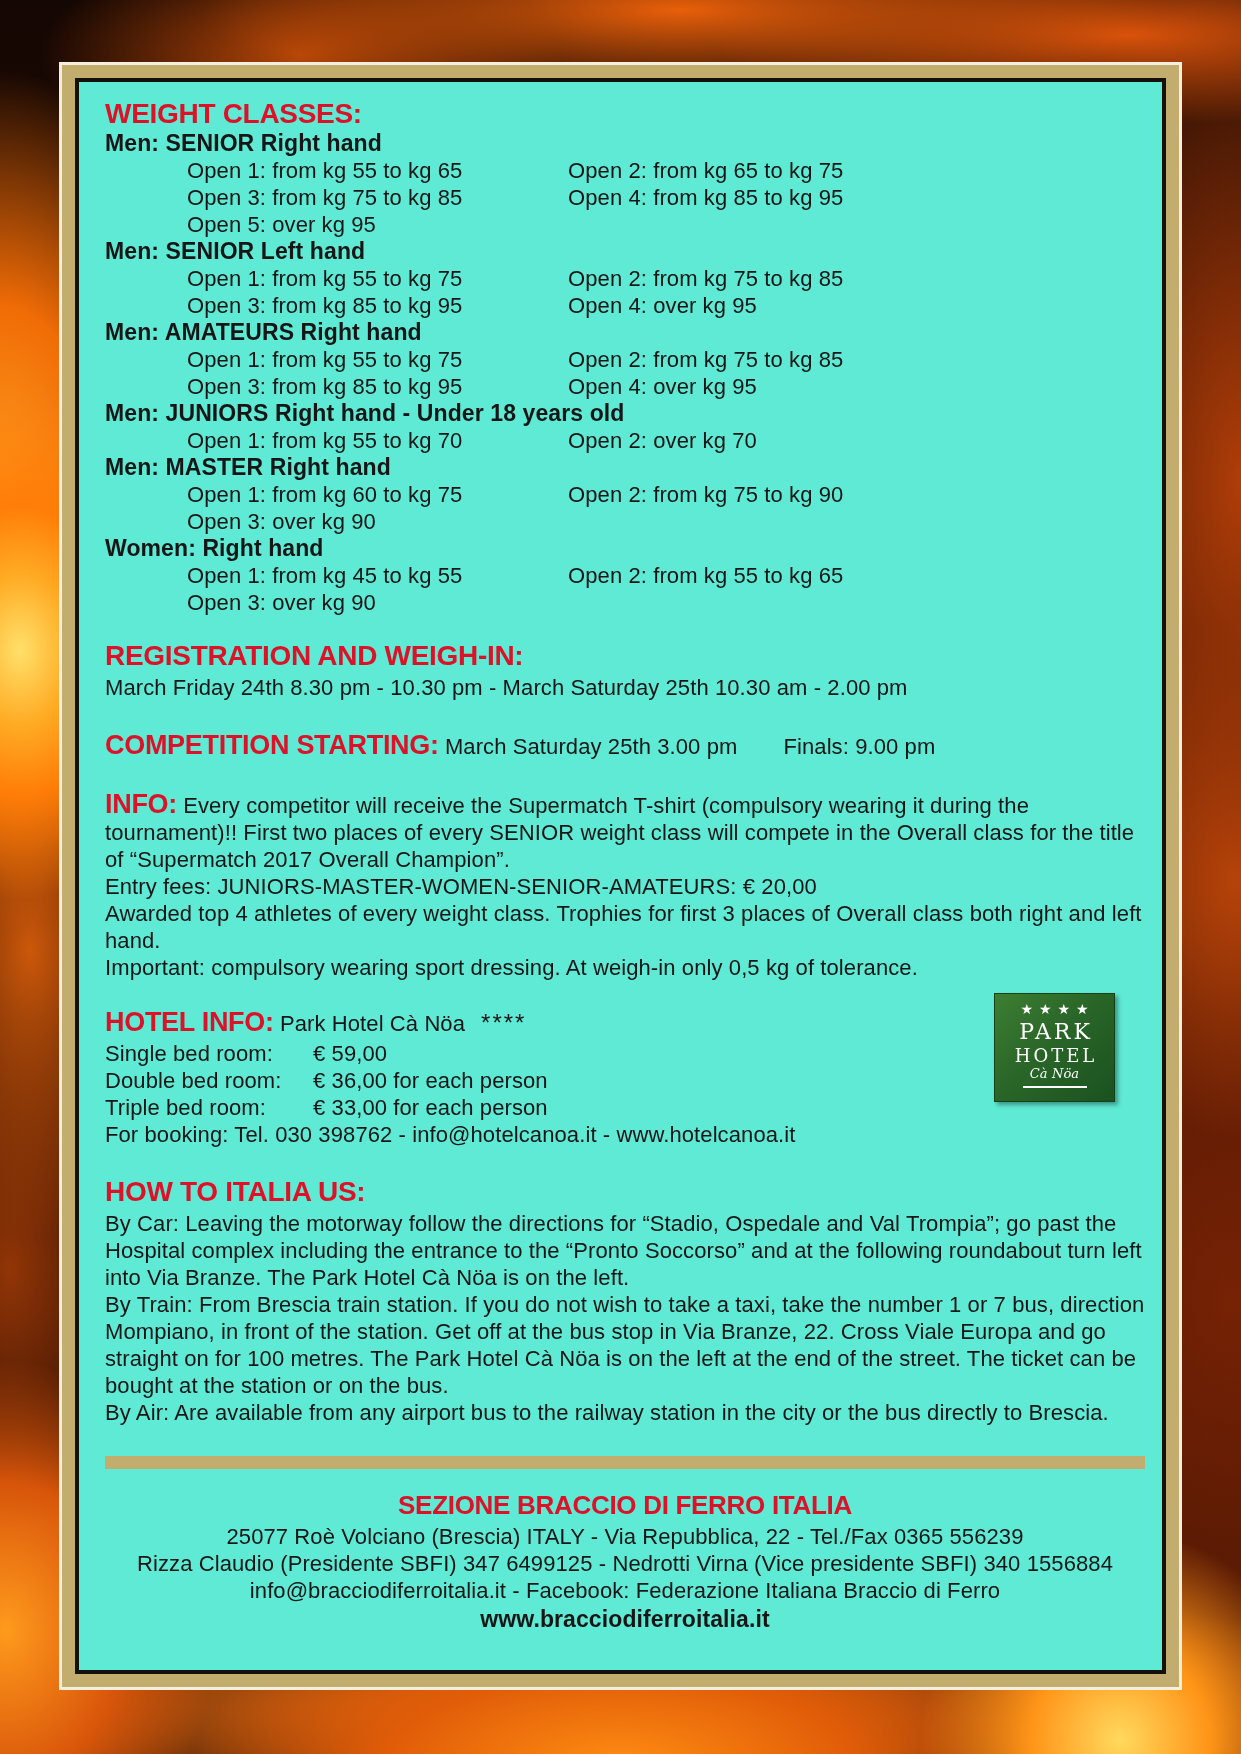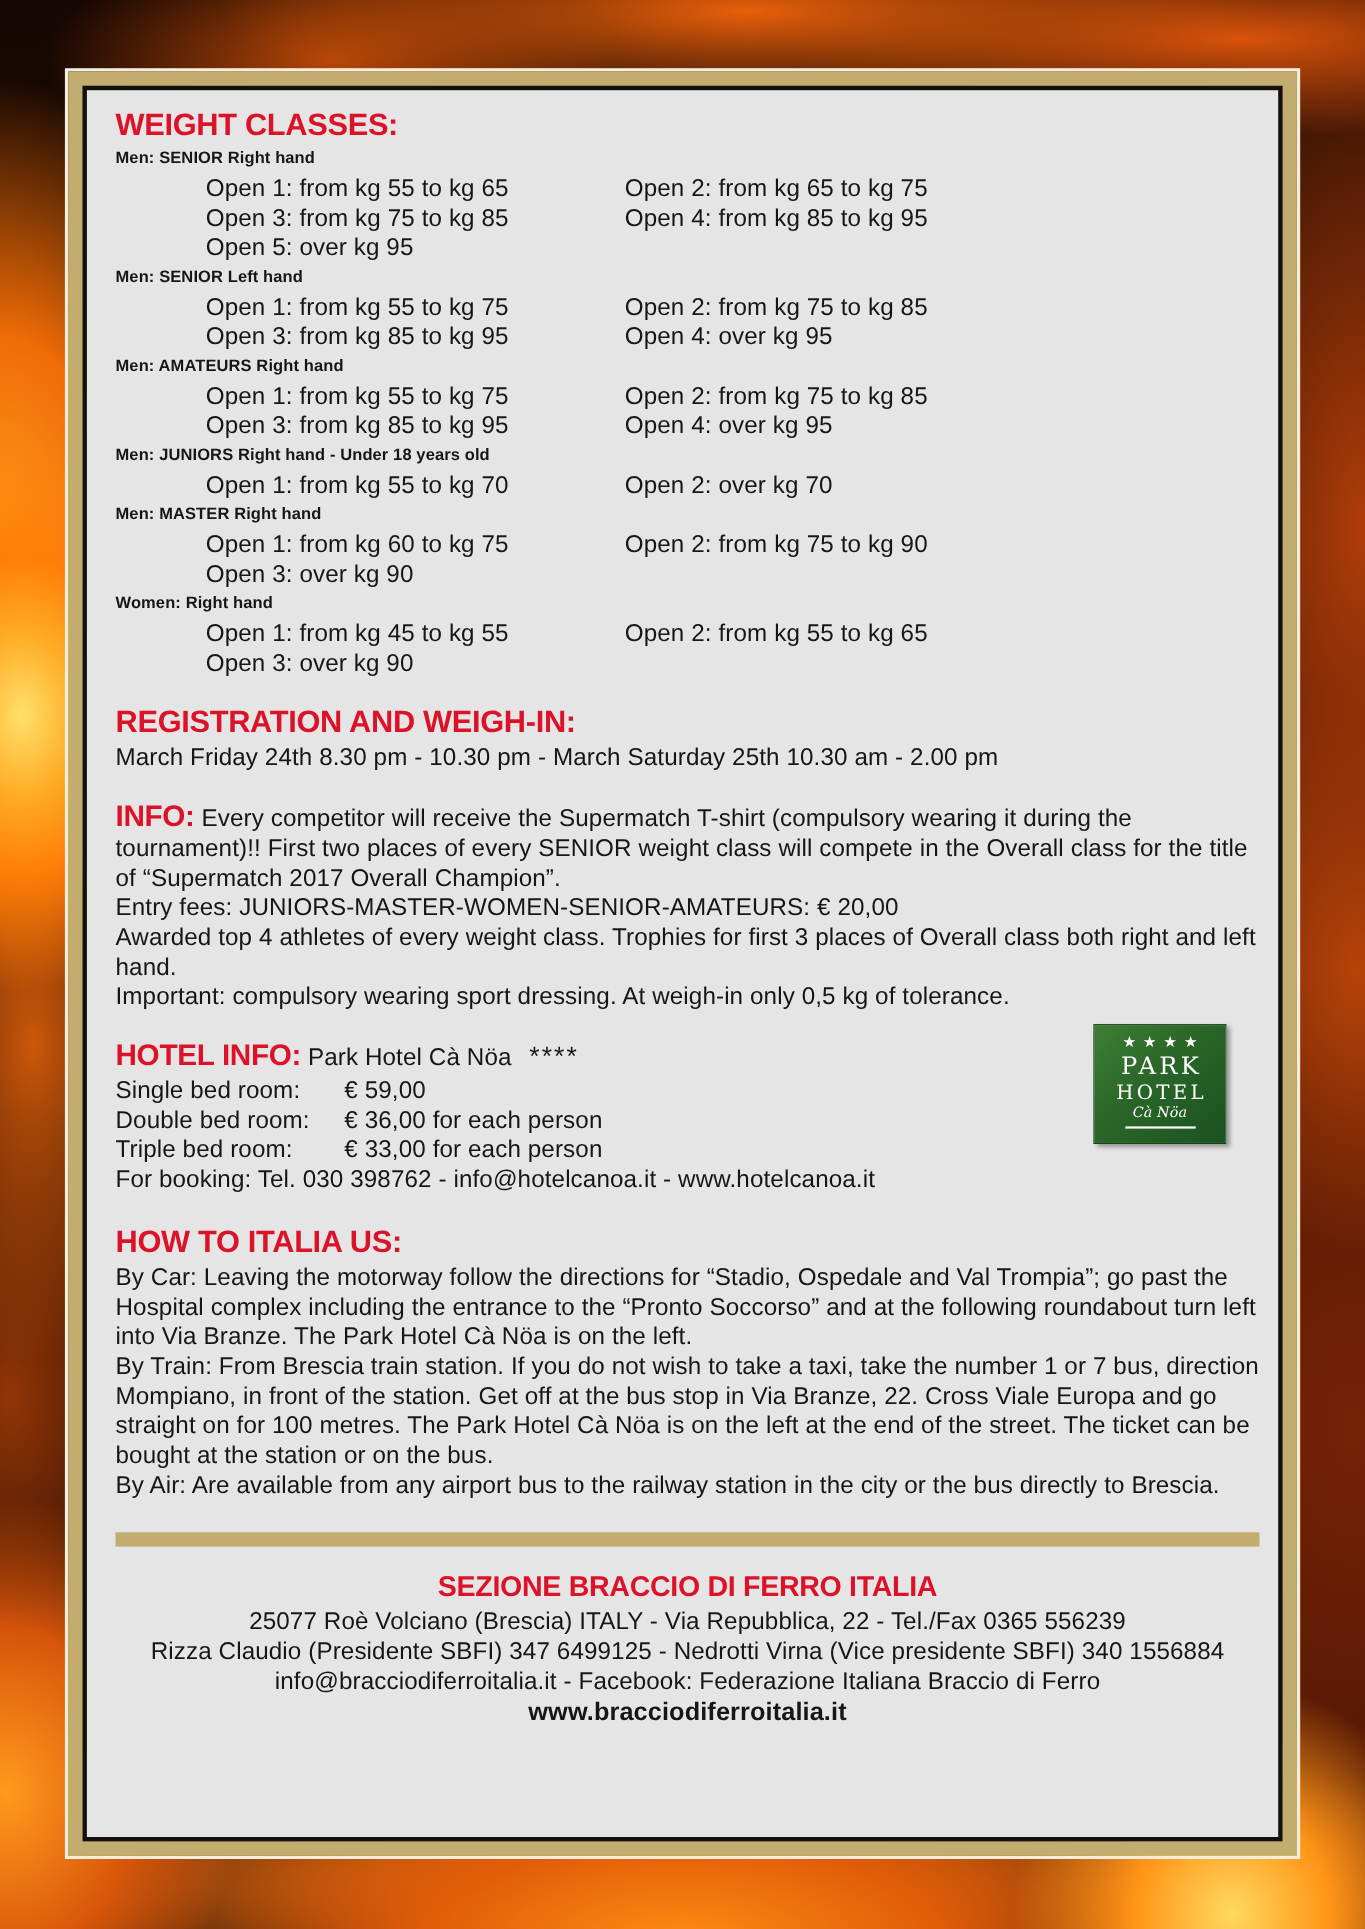--- a/index.html
+++ b/index.html
@@ -20,27 +20,27 @@
       radial-gradient(420px 90px at 1130px 35px, #d9520a 0%, rgba(120,30,0,0) 100%),
       radial-gradient(260px 110px at 300px 55px, rgba(220,85,8,.8) 0%, rgba(120,30,0,0) 100%),
       radial-gradient(220px 540px at 1241px 480px, #b03d08 0%, rgba(80,20,0,0) 100%),
       radial-gradient(160px 260px at 1235px 880px, rgba(210,80,10,.8) 0%, rgba(90,25,0,0) 100%),
       radial-gradient(520px 860px at 1230px 1300px, rgba(126,36,5,.9) 0%, rgba(60,15,0,0) 100%),
       linear-gradient(180deg, #150703 0%, #260b03 35%, #2d0e03 65%, #1d0902 100%);
   }
   .frame{position:absolute;left:59px;top:62px;width:1123px;height:1628px;
          border:3px solid #f3eede;box-sizing:border-box;}
   .frame-gold{height:100%;border:13px solid #c2ad6e;box-sizing:border-box;}
-  .frame-black{height:100%;border:4px solid #14110a;box-sizing:border-box;background:#e5e5e5;}
+  .frame-black{height:100%;border:4px solid #14110a;box-sizing:border-box;background:#5eead4;}
   .content{height:100%;box-sizing:border-box;position:relative;overflow:hidden;
            padding:16px 17px 0 26px;
            font-size:22px;line-height:27px;color:#161616;letter-spacing:0.1px;}
   .red-h{color:#dc1328;font-weight:bold;font-size:28px;line-height:32px;letter-spacing:-0.3px;margin:0;}
   .red-h.inline{display:inline;font-size:27px;line-height:27px;}
-  .wc-title{font-weight:bold;font-size:15px;}
+  .wc-title{font-weight:bold;font-size:23px;}
   .open-row{padding-left:82px;}
   .open-row .c1{display:inline-block;width:381px;vertical-align:top;}
   .mt-reg{margin-top:24px;margin-bottom:2px;}
   .comp-line{margin-top:30px;line-height:32px;}
   .finals{margin-left:46px;}
   .info-block{margin-top:28px;}
   .para{margin:0;}
   .hotel{margin-top:26px;position:relative;}
   .hotel-head{line-height:32px;}
   .stars{margin-left:16px;letter-spacing:2px;font-size:24px;}
@@ -86,20 +86,24 @@
             <div class="open-row"><span class="c1">Open 1: from kg 60 to kg 75</span><span class="c2">Open 2: from kg 75 to kg 90</span></div>
             <div class="open-row"><span class="c1">Open 3: over kg 90</span><span class="c2"></span></div>
             <div class="wc-title">Women: Right hand</div>
             <div class="open-row"><span class="c1">Open 1: from kg 45 to kg 55</span><span class="c2">Open 2: from kg 55 to kg 65</span></div>
             <div class="open-row"><span class="c1">Open 3: over kg 90</span><span class="c2"></span></div>
           </div>
 
         <h2 class="red-h mt-reg">REGISTRATION AND WEIGH-IN:</h2>
         <div>March Friday 24th 8.30 pm - 10.30 pm - March Saturday 25th 10.30 am - 2.00 pm</div>
 
+        <div class="comp-line">
+          <span class="red-h inline">COMPETITION STARTING:</span>
+          <span>March Saturday 25th 3.00 pm</span><span class="finals">Finals: 9.00 pm</span>
+        </div>
 
         <div class="info-block">
           <p class="para">
             <span class="red-h inline">INFO:</span>
             <span>Every competitor will receive the Supermatch T-shirt (compulsory wearing it during the tournament)!! First two places of every SENIOR weight class will compete in the Overall class for the title of “Supermatch 2017 Overall Champion”.</span>
           </p>
           <div id="info-lines">
               <div class="para">Entry fees: JUNIORS-MASTER-WOMEN-SENIOR-AMATEURS: € 20,00</div>
               <div class="para">Awarded top 4 athletes of every weight class. Trophies for first 3 places of Overall class both right and left hand.</div>
               <div class="para">Important: compulsory wearing sport dressing. At weigh-in only 0,5 kg of tolerance.</div>

